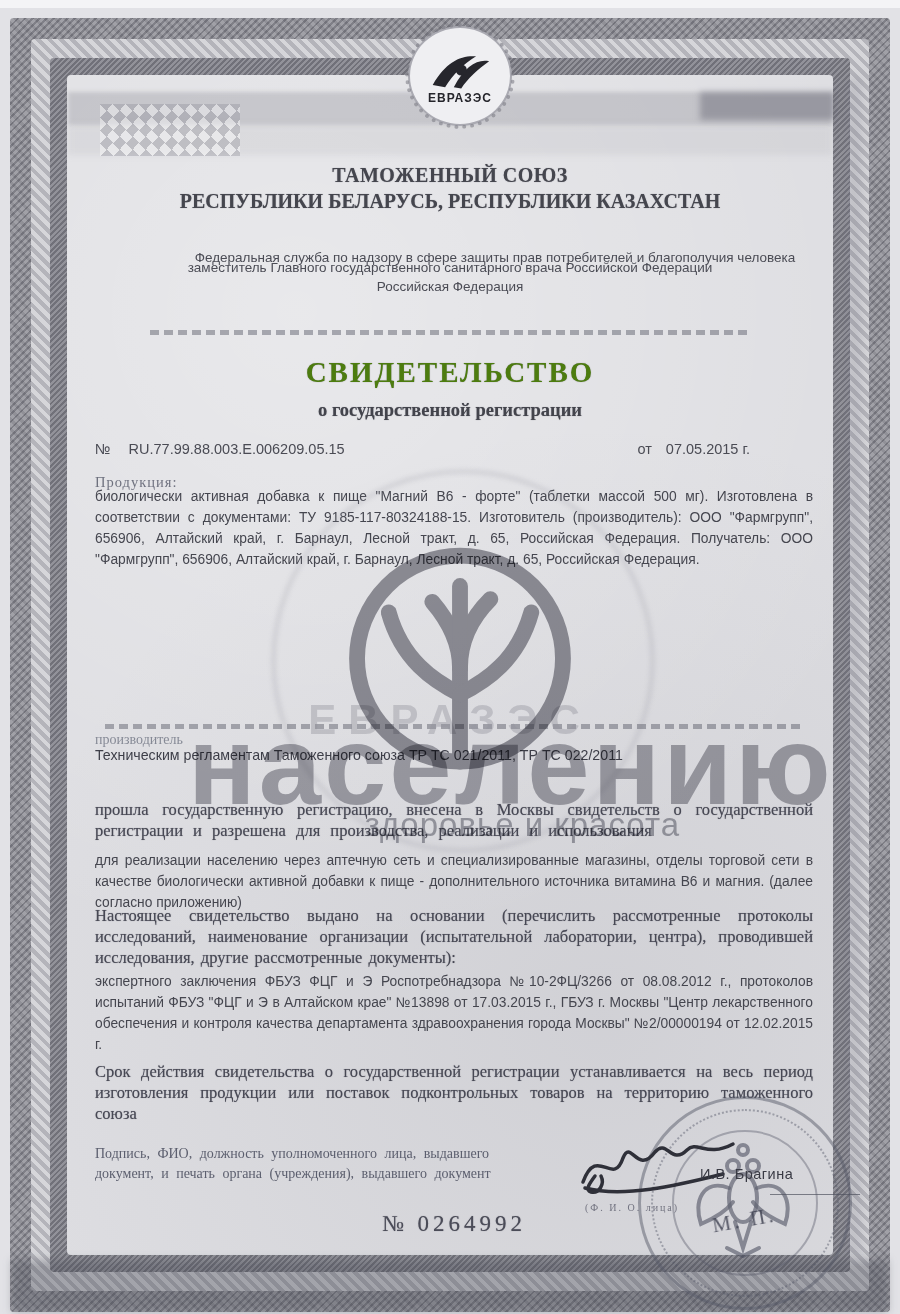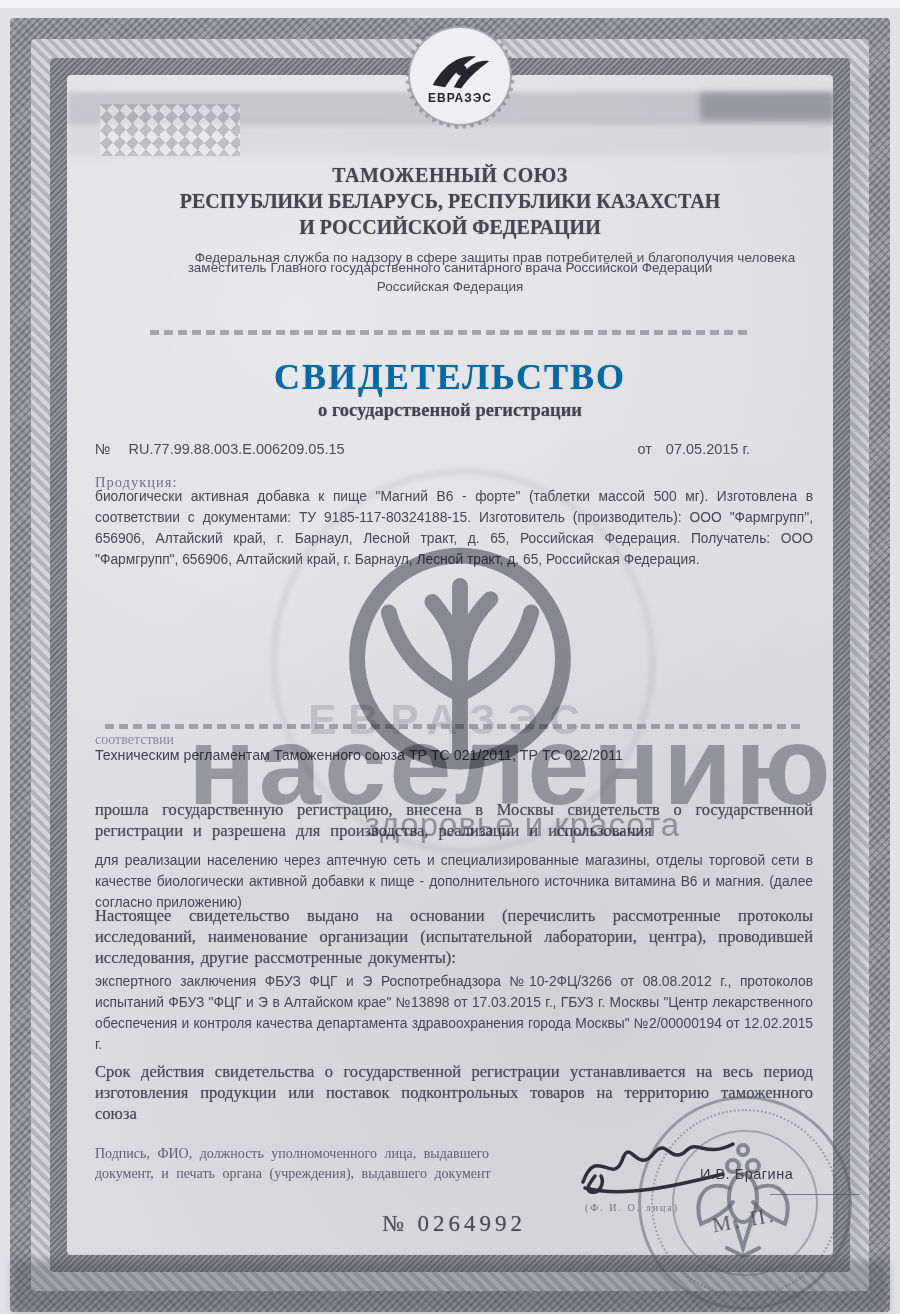--- a/index.html
+++ b/index.html
@@ -41,21 +41,21 @@
   .header-l2{top:182px;font-size:20px;}
   .header-l3{top:208px;font-size:20px;}
   .header-s{font-size:13.5px;color:#4b4c55;}
   .header-l4{top:242px;padding-left:45px;}
   .header-l5{top:252px;}
   .header-l6{top:271px;}
   .fineline{height:5px;opacity:.55;filter:blur(.5px);
       background:repeating-linear-gradient(90deg,rgba(80,82,95,.8) 0 9px,transparent 9px 14px);}
   .fp1{left:150px;top:322px;width:600px;}
   .fp2{left:105px;top:716px;width:700px;}
-  .title-main{top:348px;font-size:36px;letter-spacing:2px;color:#0369a1;}
+  .title-main{top:348px;font-size:29px;letter-spacing:2px;color:#4d7c0f;}
   .title-sub{top:392px;font-size:18.5px;color:#43444c;}
   .numrow{left:95px;top:433px;width:715px;display:flex;font-size:14.5px;color:#4a4b54;}
   .numrow .no{margin-right:18px;}
   .numrow .datewrap{margin-left:auto;margin-right:60px;display:flex;gap:14px;}
   .product-label{left:95px;top:466px;font-family:"Liberation Serif",serif;font-size:14.5px;
       color:rgba(80,84,100,.8);filter:blur(.5px);letter-spacing:1px;}
   .body-sans{font-size:13.8px;line-height:21px;color:#45464f;text-align:justify;}
   .product-text{left:95px;top:478px;width:718px;}
   .wm-ring{left:272px;top:462px;width:376px;height:376px;border:3px solid rgba(150,150,160,.35);
       border-radius:50%;filter:blur(2.5px);}
@@ -121,21 +121,20 @@
         <path d="M6 54 C28 16 52 6 76 8 C56 20 38 38 26 58 Z" fill="#26262c"></path>
         <path d="M40 58 C58 24 78 12 97 16 C80 28 62 44 52 60 Z" fill="#26262c"></path>
         <circle cx="52" cy="30" r="9" fill="#26262c"></circle>
       </svg>
       <div class="logo-text">ЕВРАЗЭС</div>
     </div>
   </div>
 
   <div class="abs center serifb scan header-l1">ТАМОЖЕННЫЙ СОЮЗ</div>
   <div class="abs center serifb scan header-l2">РЕСПУБЛИКИ БЕЛАРУСЬ, РЕСПУБЛИКИ КАЗАХСТАН</div>
-  <div class="abs center serifb scan header-l3">И РОССИЙСКОЙ ФЕДЕРАЦИИ</div>
   <div class="abs center header-s header-l4">Федеральная служба по надзору в сфере защиты прав потребителей и благополучия человека</div>
   <div class="abs center header-s header-l5">заместитель Главного государственного санитарного врача Российской Федерации</div>
   <div class="abs center header-s header-l6">Российская Федерация</div>
 
   <div class="abs fineline fp1"></div>
 
   <div class="abs center serifb scan title-main">СВИДЕТЕЛЬСТВО</div>
   <div class="abs center serifb scan title-sub">о государственной регистрации</div>
 
   <div class="abs numrow">
@@ -157,21 +156,21 @@
     <path d="M100 132 C80 122 56 106 46 70"></path>
     <path d="M100 132 C120 122 144 106 154 70"></path>
     <path d="M100 112 C100 92 91 76 79 62"></path>
     <path d="M100 112 C100 90 110 73 123 60"></path>
     <path d="M100 112 C100 86 100 70 100 50"></path>
   </svg>
   <div class="abs center wm-eurasec">ЕВРАЗЭС</div>
 
   <div class="abs fineline fp2"></div>
 
-  <div class="abs compliance-label">соответствии</div>
+  <div class="abs compliance-label">производитель</div>
   <div class="abs body-sans compliance-text">Техническим регламентам Таможенного союза ТР ТС 021/2011, ТР ТС 022/2011</div>
 
   <div class="abs wm-altaimag">населению</div>
   <div class="abs wm-slogan">здоровье и красота</div>
 
   <div class="abs body-serif scan para-registered">прошла государственную регистрацию, внесена в Москвы свидетельств о государственной регистрации и разрешена для производства, реализации и использования</div>
   <div class="abs body-sans para-usage">для реализации населению через аптечную сеть и специализированные магазины, отделы торговой сети в качестве биологически активной добавки к пище - дополнительного источника витамина В6 и магния. (далее согласно приложению)</div>
   <div class="abs body-serif scan para-basis-intro">Настоящее свидетельство выдано на основании (перечислить рассмотренные протоколы исследований, наименование организации (испытательной лаборатории, центра), проводившей исследования, другие рассмотренные документы):</div>
   <div class="abs body-sans para-basis-details">экспертного заключения ФБУЗ ФЦГ и Э Роспотребнадзора №10-2ФЦ/3266 от 08.08.2012 г., протоколов испытаний ФБУЗ "ФЦГ и Э в Алтайском крае" №13898 от 17.03.2015 г., ГБУЗ г. Москвы "Центр лекарственного обеспечения и контроля качества департамента здравоохранения города Москвы" №2/00000194 от 12.02.2015 г.</div>
   <div class="abs body-serif scan para-validity">Срок действия свидетельства о государственной регистрации устанавливается на весь период изготовления продукции или поставок подконтрольных товаров на территорию таможенного союза</div>

